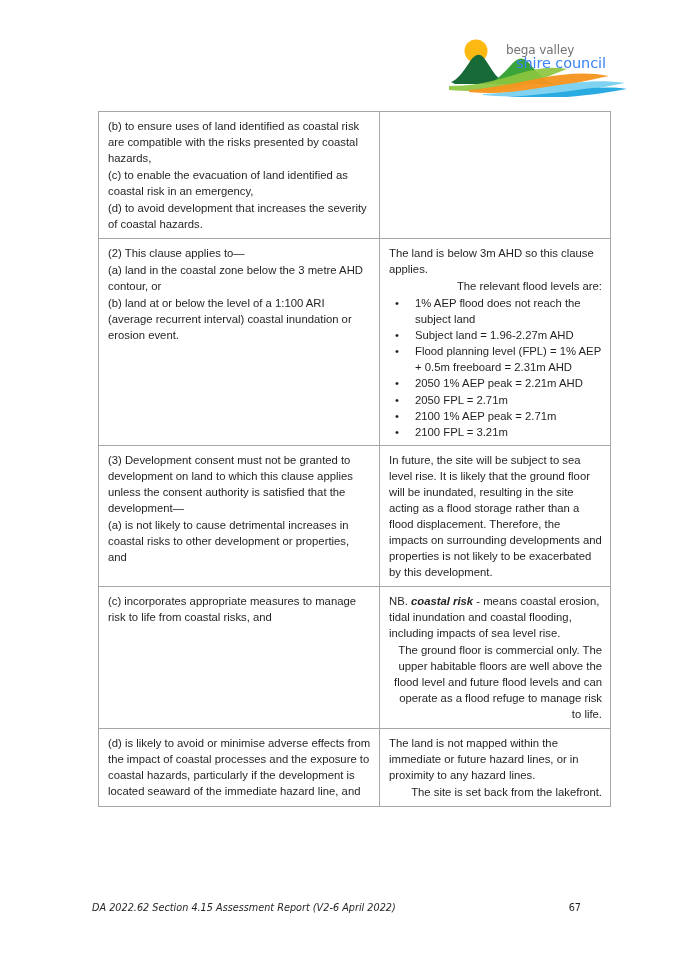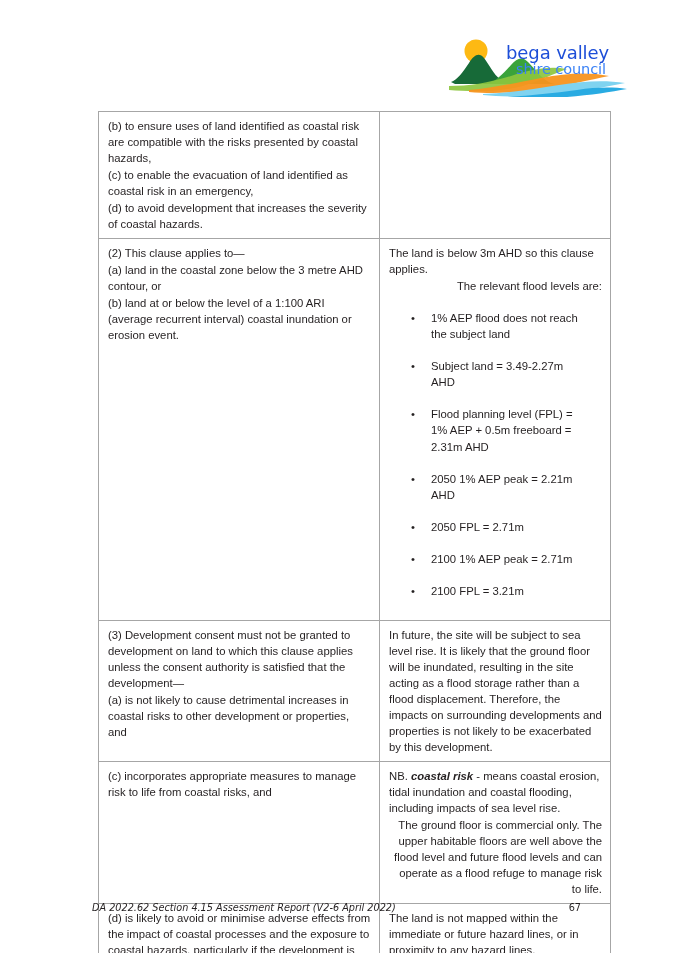--- a/index.html
+++ b/index.html
@@ -28,23 +28,23 @@
   .logo-art { position: absolute; left: 0; top: 0; }
   .logo-text {
     position: absolute;
     left: 57px;
     top: 8px;
     width: 128px;
     line-height: 1.02;
   }
   .logo-line1 {
     font-family: "DejaVu Sans", sans-serif;
-    font-size: 18px;
+    font-size: 12px;
     letter-spacing: -0.1px;
-    color: #1d4ed8;
+    color: #737373;
     display: block;
     white-space: nowrap;
   }
   .logo-line2 {
     font-family: "DejaVu Sans", sans-serif;
     font-size: 14.5px;
     letter-spacing: -0.1px;
     color: #3b82f6;
     display: block;
     white-space: nowrap;
@@ -76,21 +76,21 @@
   .gap { margin-top: 11px; text-align: right; }
 
   ul.flood-list {
     margin: 0;
     padding: 0;
     list-style: none;
   }
   ul.flood-list li {
     position: relative;
     padding-left: 27px;
-    margin: 16px;
+    margin: 0;
     line-height: 1.42;
   }
   ul.flood-list li:before {
     content: "\2022";
     position: absolute;
     left: 7px;
     top: 0;
     font-size: 11.3px;
   }
 
@@ -155,21 +155,21 @@
       <td class="col-left">
         <p class="cell-para">(2)  This clause applies to—</p>
         <p class="cell-para">(a)  land in the coastal zone below the 3 metre AHD contour, or</p>
         <p class="cell-para">(b)  land at or below the level of a 1:100 ARI (average recurrent interval) coastal inundation or erosion event.</p>
       </td>
       <td class="col-right">
         <p class="cell-para">The land is below 3m AHD so this clause applies.</p>
         <p class="cell-para gap">The relevant flood levels are:</p>
         <ul class="flood-list">
           <li>1% AEP flood does not reach the subject land</li>
-          <li>Subject land = 3.49-2.27m AHD</li>
+          <li>Subject land = 1.96-2.27m AHD</li>
           <li>Flood planning level (FPL) = 1% AEP + 0.5m freeboard = 2.31m AHD</li>
           <li>2050 1% AEP peak = 2.21m AHD</li>
           <li>2050 FPL = 2.71m</li>
           <li>2100 1% AEP peak = 2.71m</li>
           <li>2100 FPL = 3.21m</li>
         </ul>
       </td>
     </tr>
 
     <tr>

